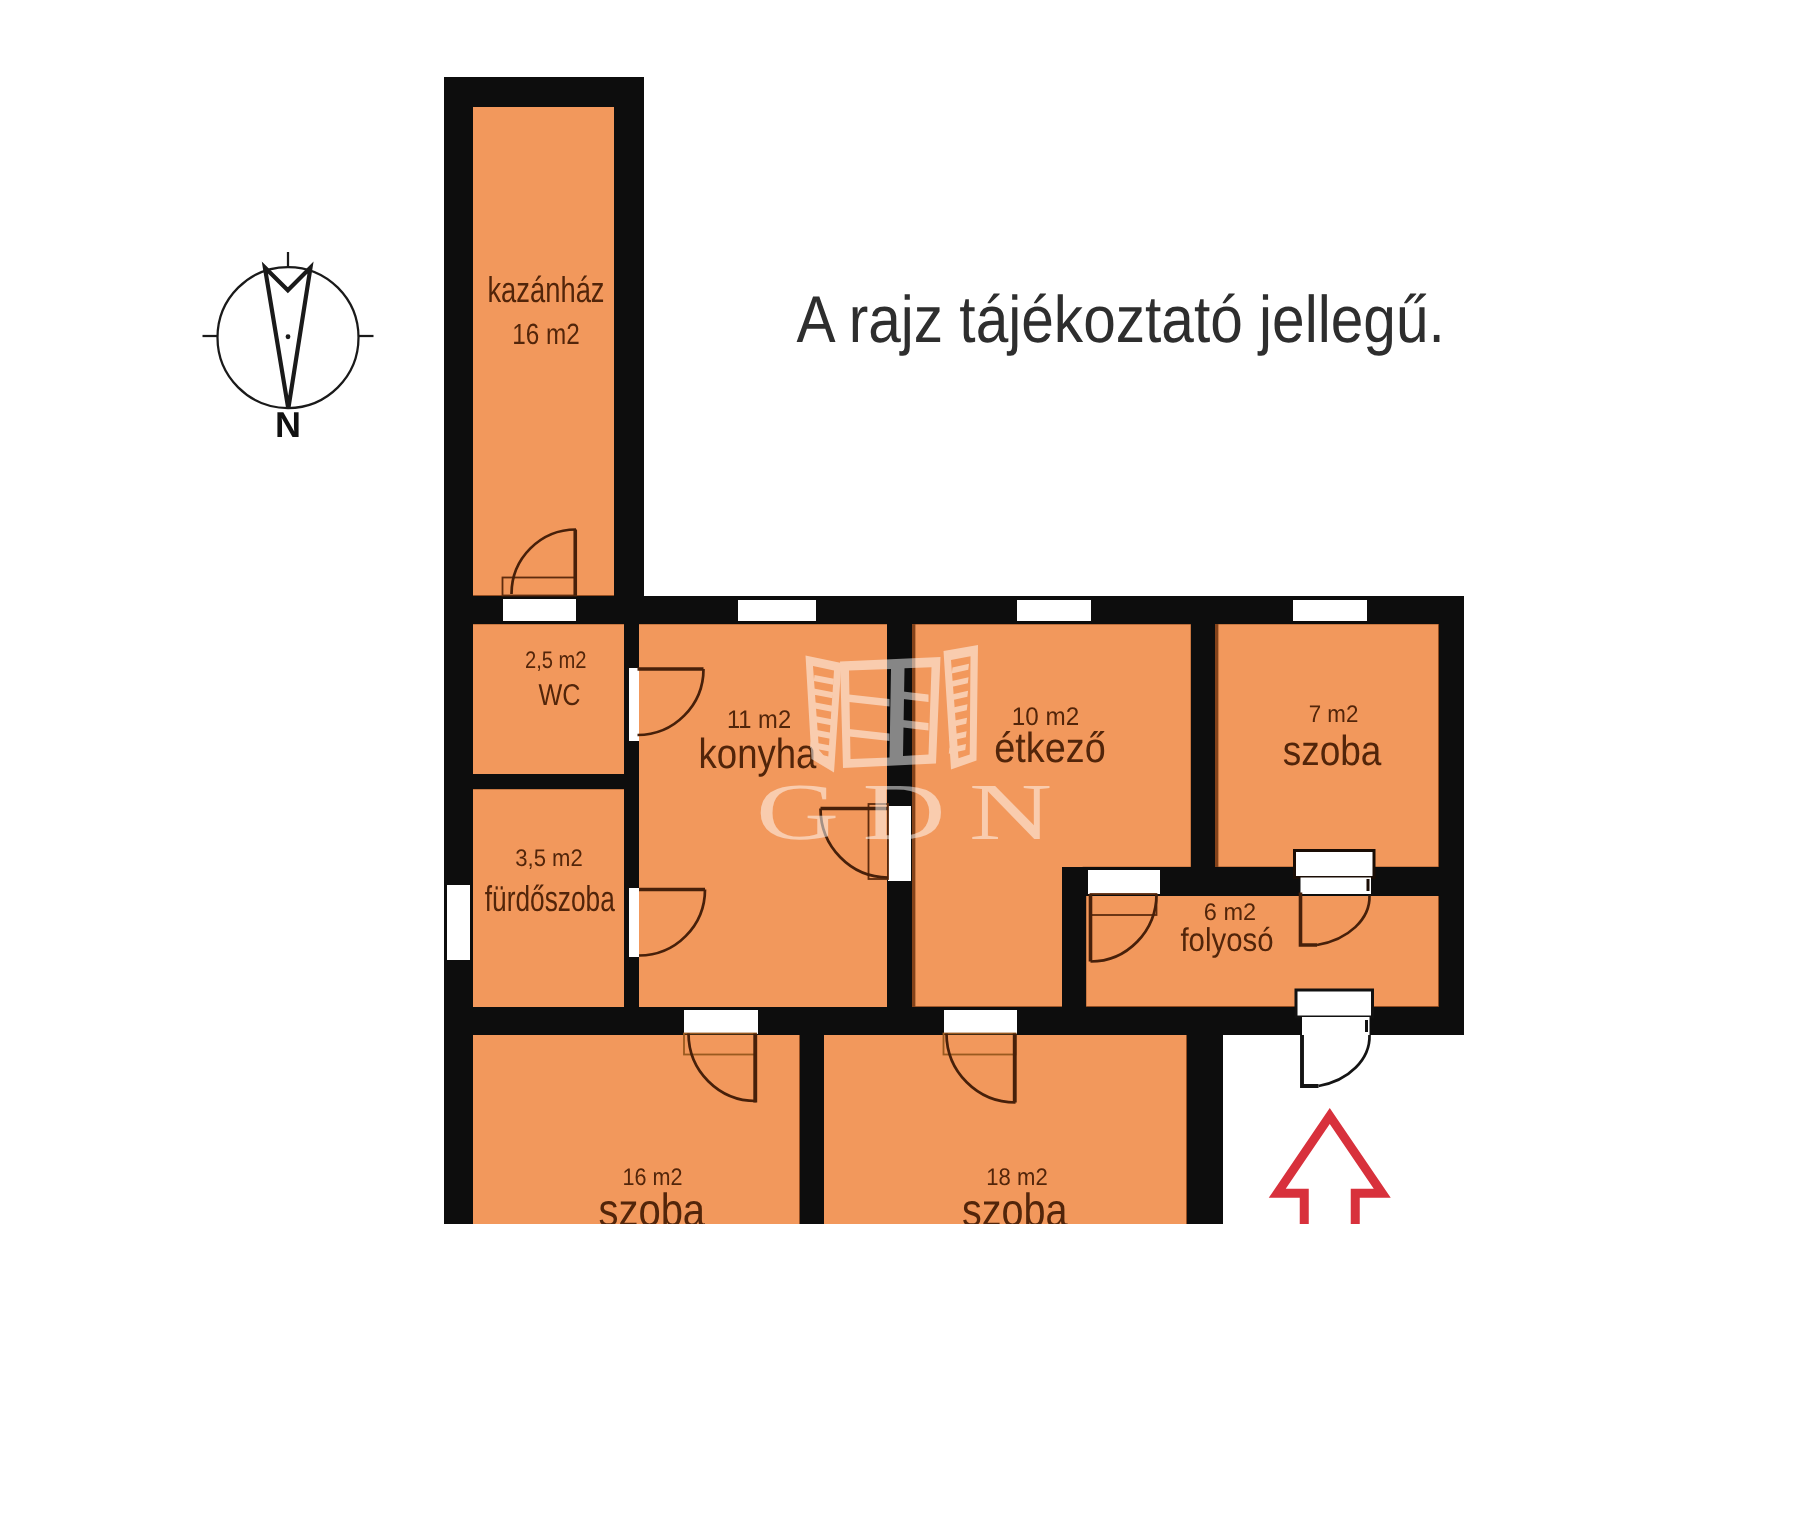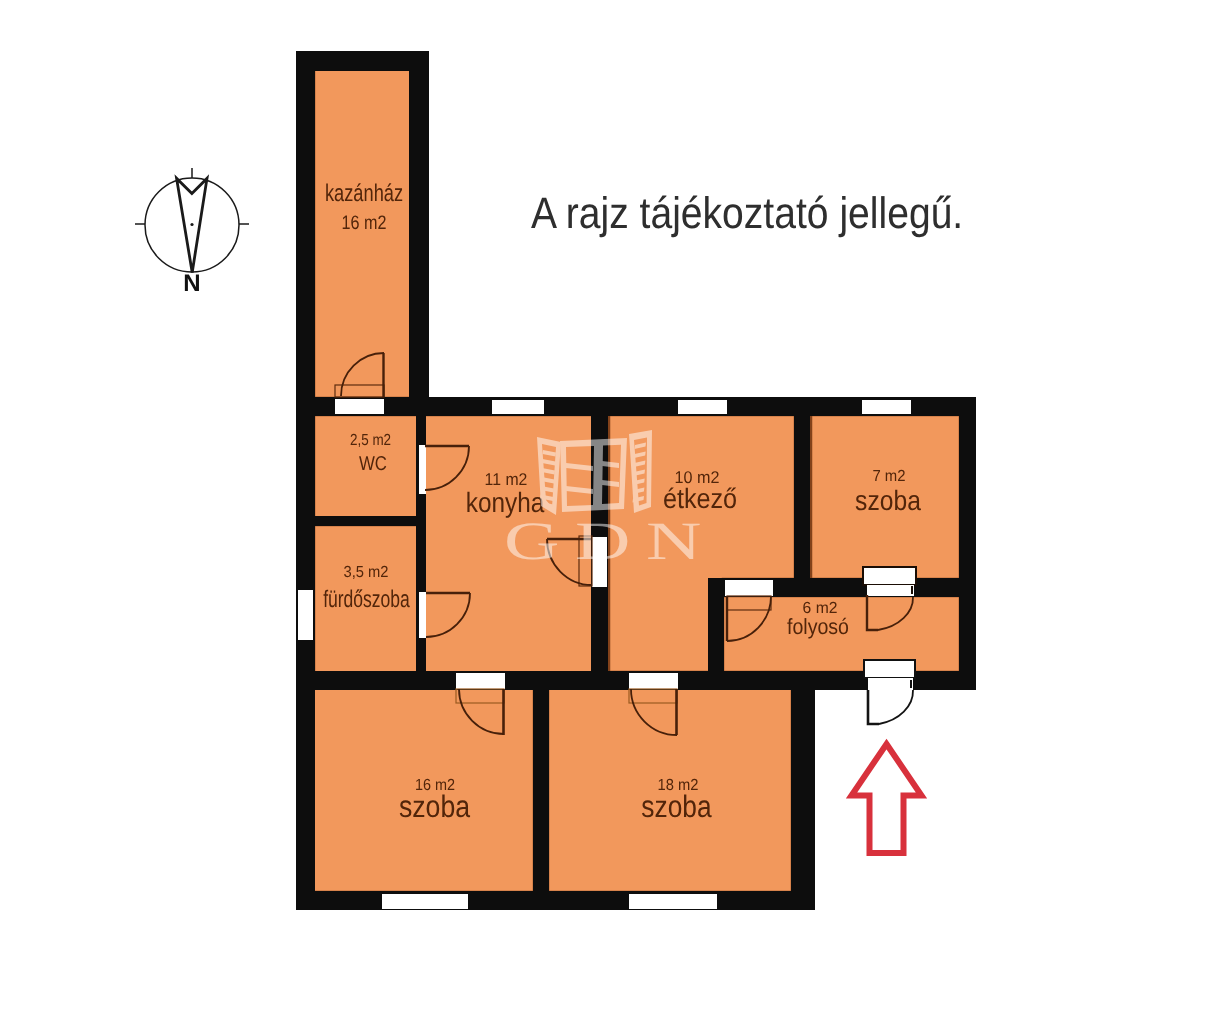--- a/index.html
+++ b/index.html
@@ -1,16 +1,16 @@
 <!DOCTYPE html>
 <html><head>
 <meta charset="utf-8">
 <style>
   html,body{margin:0;padding:0;background:#ffffff;}
-  .wrap{position:relative;width:1209px;height:1024px;overflow:hidden;font-family:"Liberation Sans", sans-serif;}
+  .wrap{position:relative;width:1209px;height:816px;overflow:hidden;font-family:"Liberation Sans", sans-serif;}
   svg text{text-rendering:geometricPrecision;}
 </style>
 </head>
 <body>
 <div class="wrap">
 <svg width="1209" height="1024" viewBox="0 0 1209 1024" xmlns="http://www.w3.org/2000/svg">
 
   <rect x="0" y="0" width="1209" height="1024" fill="#ffffff"></rect>
   <defs>
         <filter id="gs" x="-5%" y="-5%" width="110%" height="110%">

